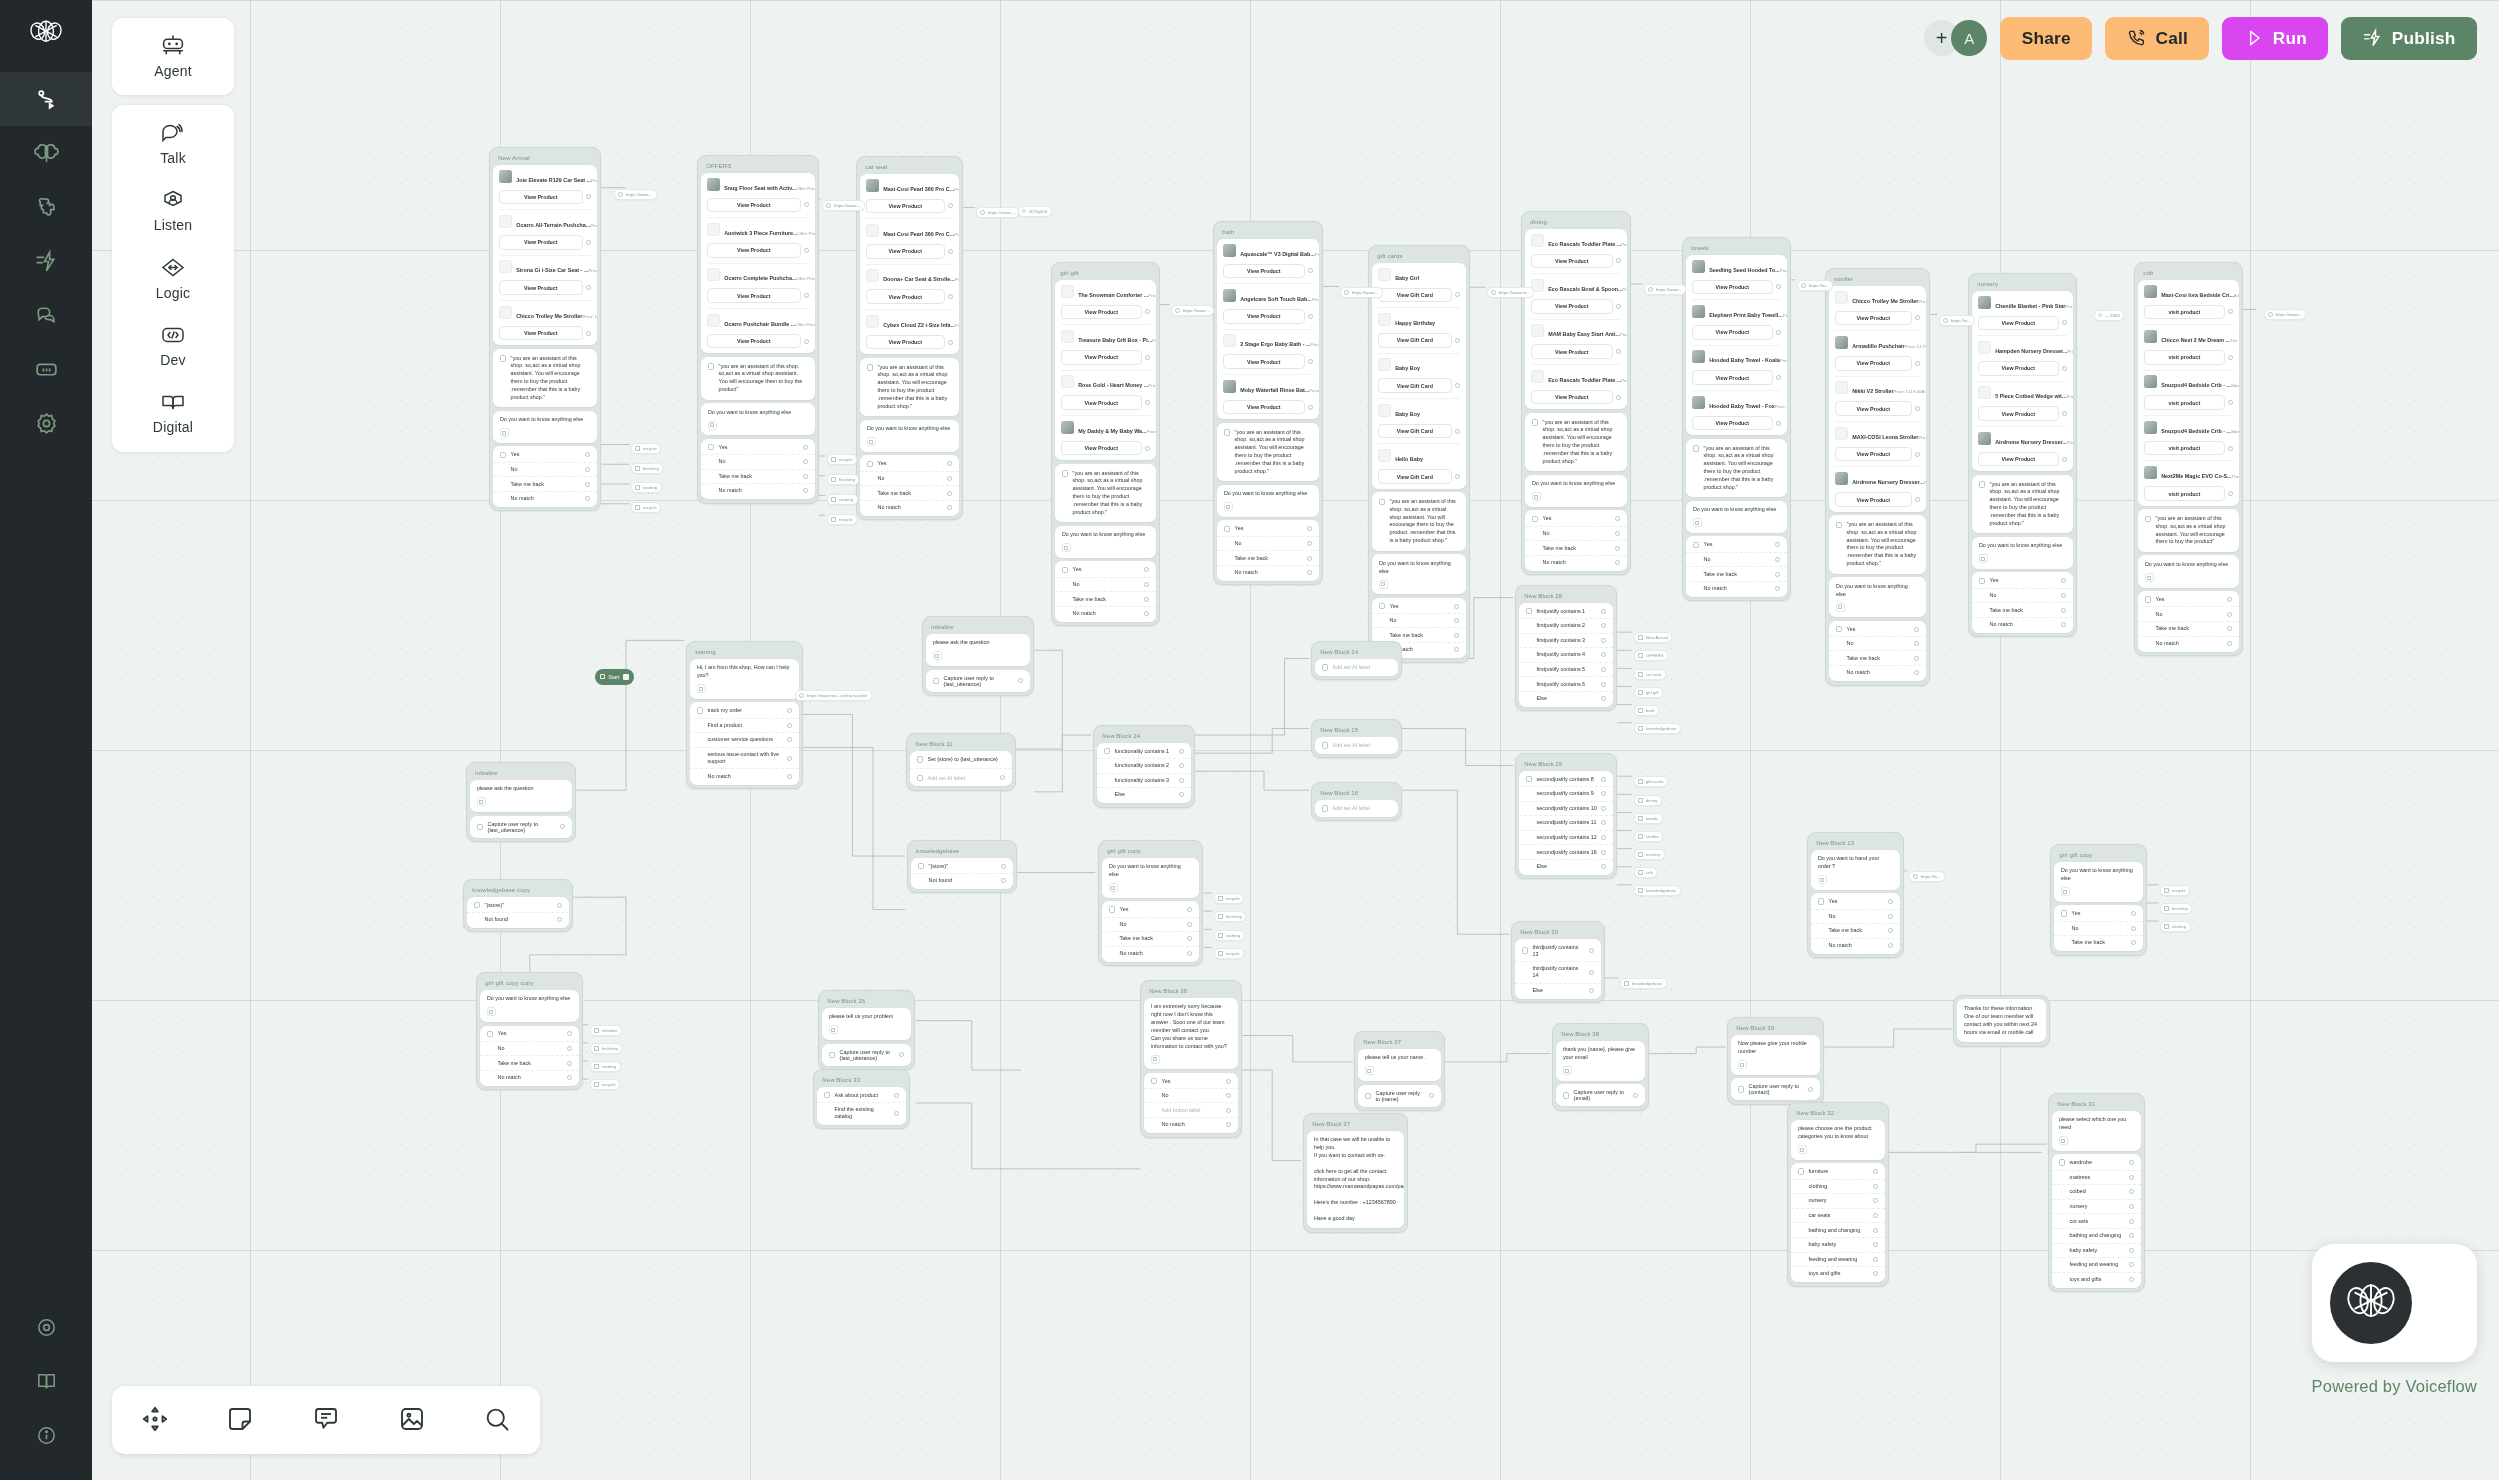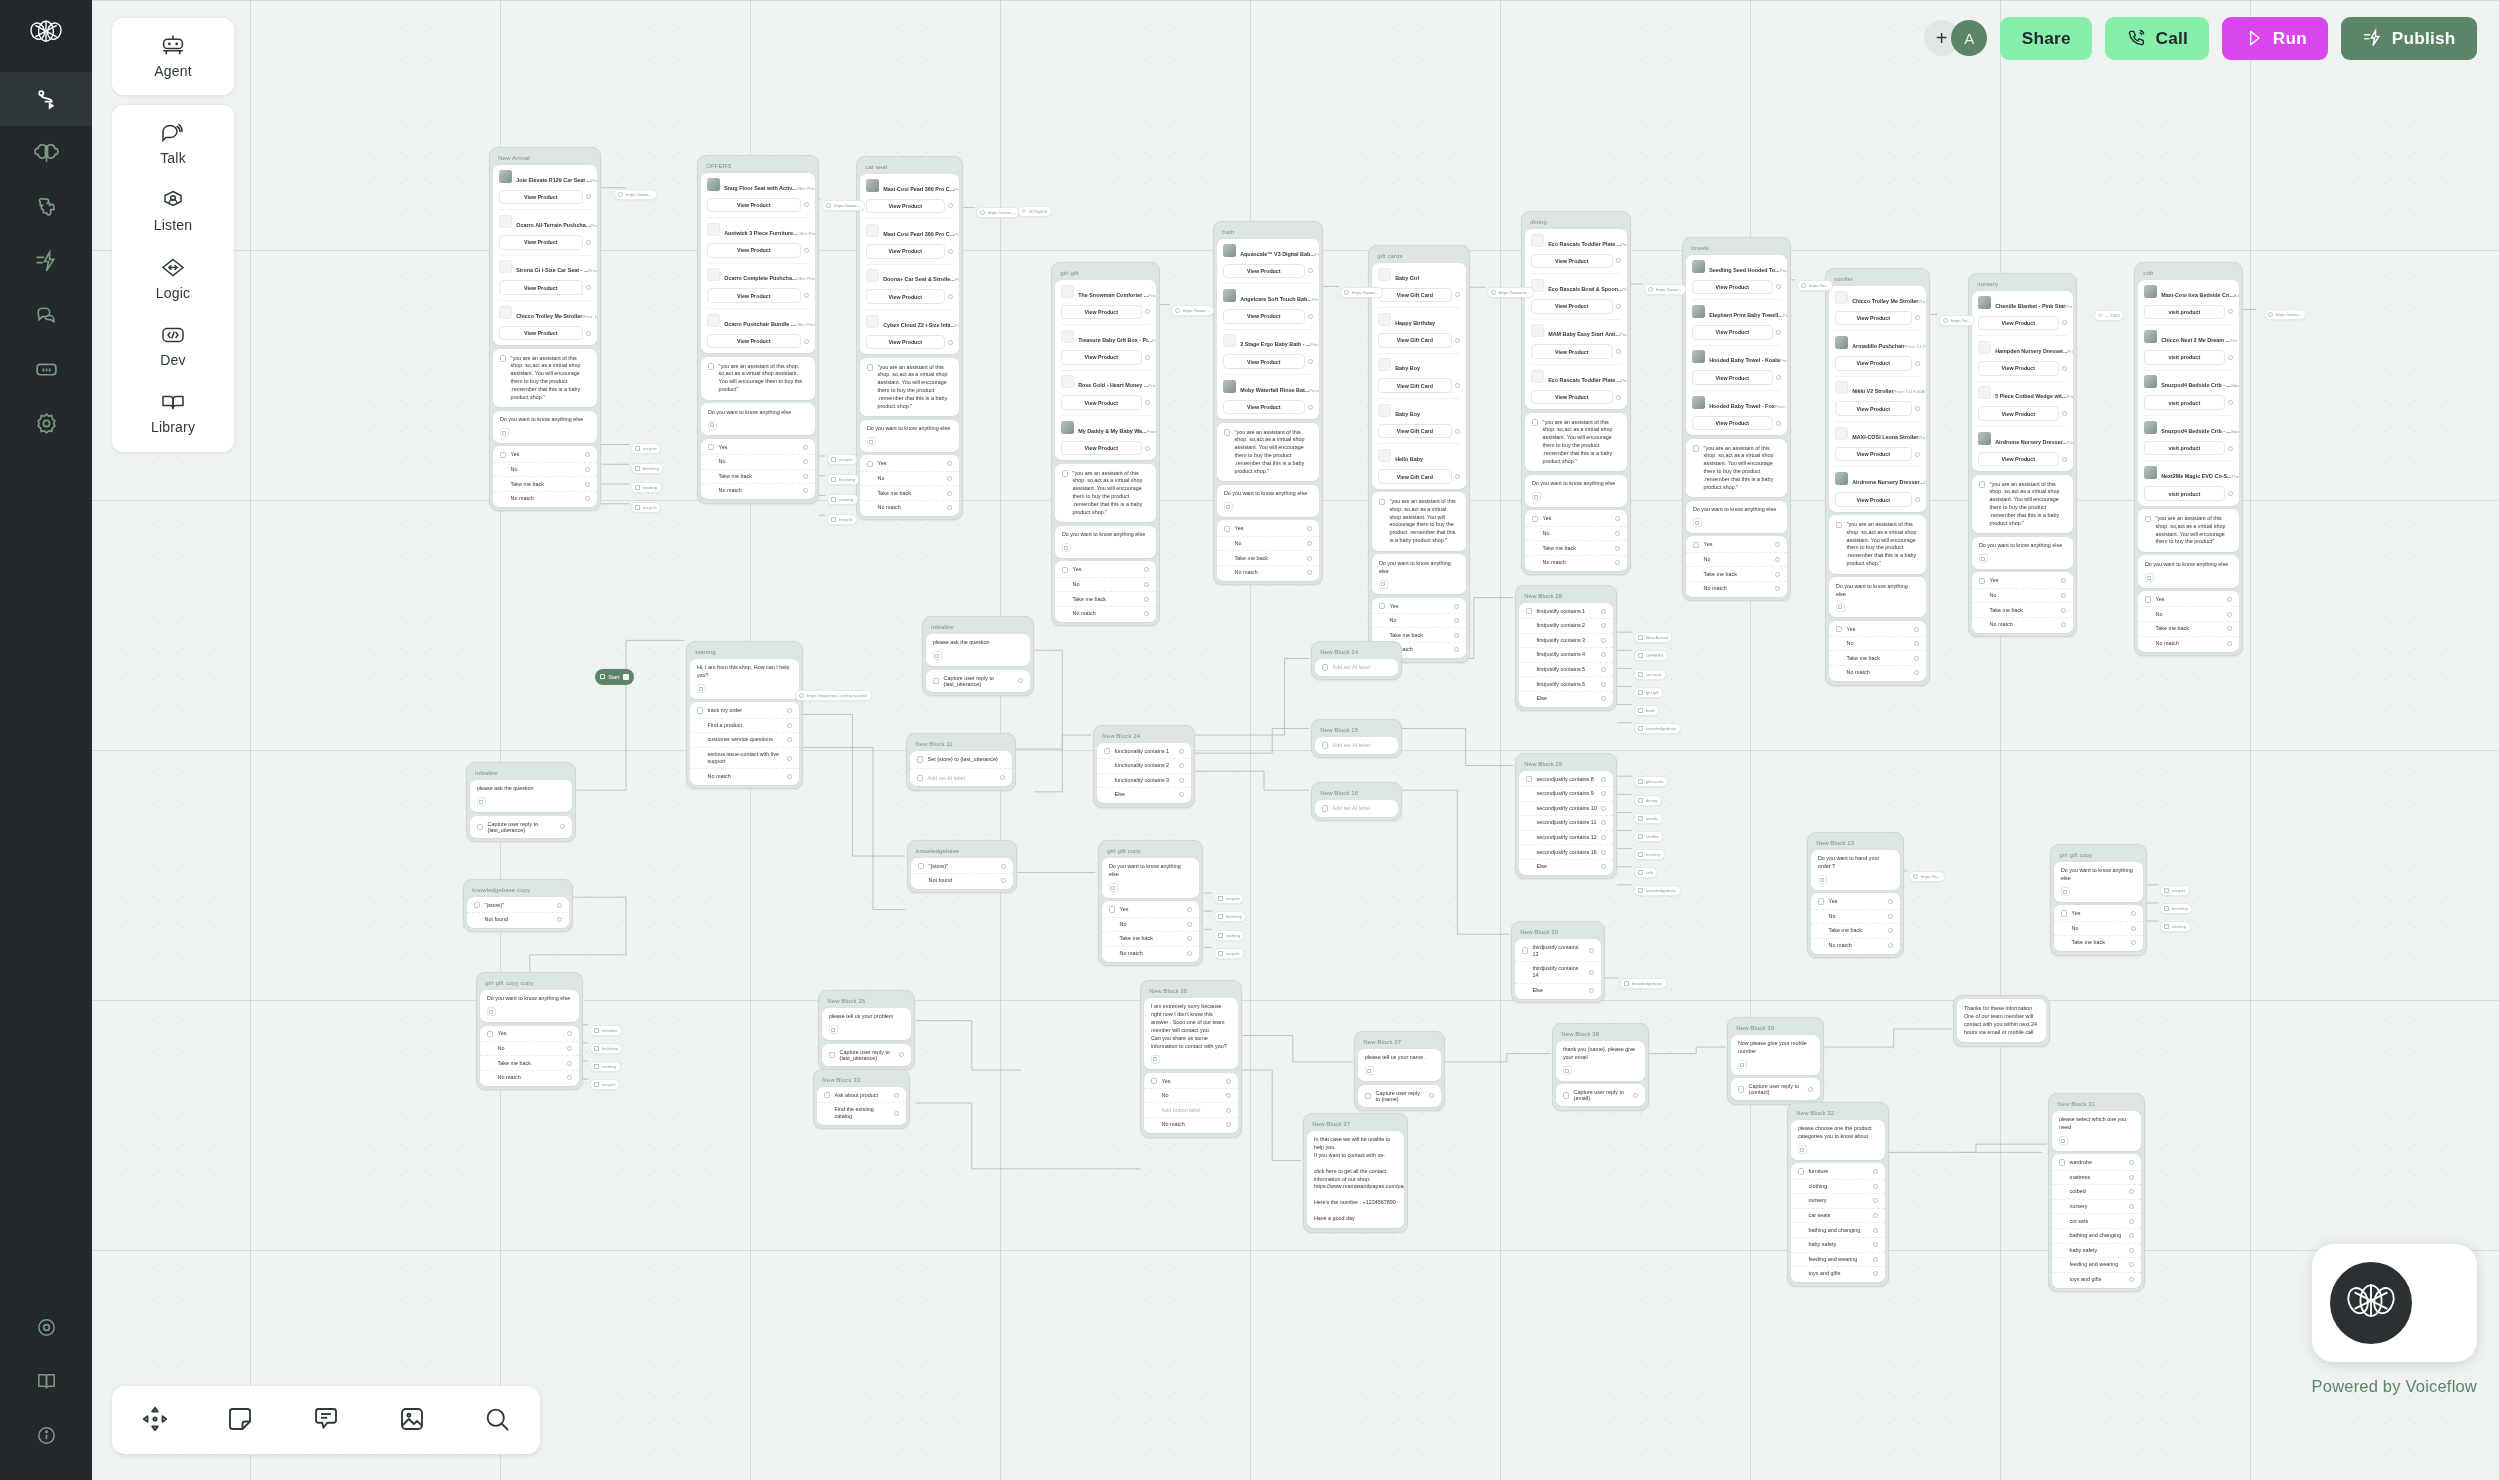--- a/index.html
+++ b/index.html
@@ -166,21 +166,21 @@
     display:flex;align-items:center;justify-content:center;color:#2d3a38;font-size:20px;
   }
   .av-a {
     width:36px;height:36px;border-radius:50%;background:#5c8466;margin-left:-8.2px;
     display:flex;align-items:center;justify-content:center;color:#e9efe9;font-size:15px;
   }
   .tbtn {
     height:43px; border-radius:9px; display:flex; align-items:center; gap:9px;
     padding:0 21.4px; font-size:17.3px; font-weight:bold; letter-spacing:0.2px;
   }
-  .tbtn.grey { background:#86efac; color:#222a2b; }
+  .tbtn.grey { background:#fdba74; color:#222a2b; }
   .tbtn.blue { background:#d946ef; color:#fff; }
   .tbtn.green{ background:#5c8466; color:#fff; }
 
   
   #bottombar {
     position:absolute; left:112px; bottom:26px; width:428px; height:68px;
     background:#fff; border-radius:13px; box-shadow:0 1.6px 5.8px rgba(30,50,50,.10);
     display:flex; align-items:center; justify-content:space-around; z-index:38;
     color:#2d3a38;
   }
@@ -2072,21 +2072,21 @@
           <path d="M16 9l2 2.5L16 14"></path>
           <path d="M14 8.5l-2 6"></path>
       </svg>
       <span>Dev</span>
     </div>
     <div class="tp-item">
       <svg width="26" height="25" viewBox="0 0 26 24" fill="none" stroke="#2d3a38" stroke-width="1.5" stroke-linejoin="round">
         <path d="M3 6h7a3 3 0 013 3v9a3 3 0 00-3-3H3z"></path>
         <path d="M23 6h-7a3 3 0 00-3 3v9a3 3 0 013-3h7z"></path>
       </svg>
-      <span>Library</span>
+      <span>Digital</span>
     </div>
   </div>
 </div>
 
 <div id="topbar">
   <div class="avgrp">
     <div class="av-plus">
       <span>+</span>
     </div>
     <div class="av-a">

